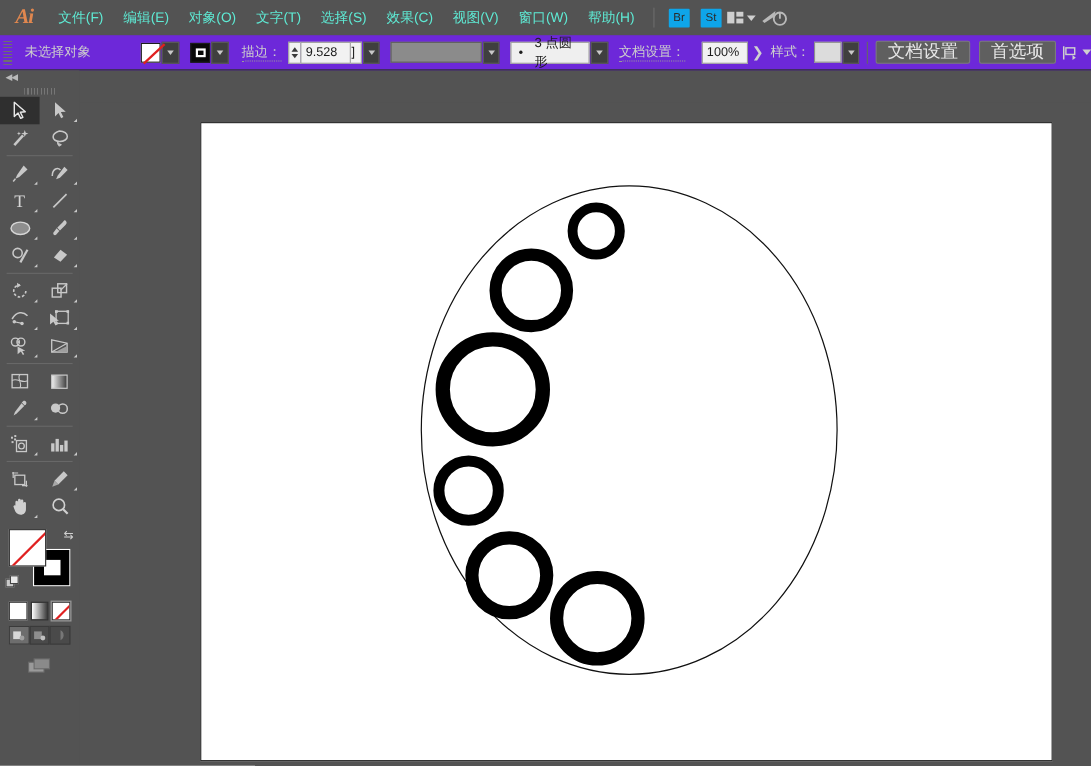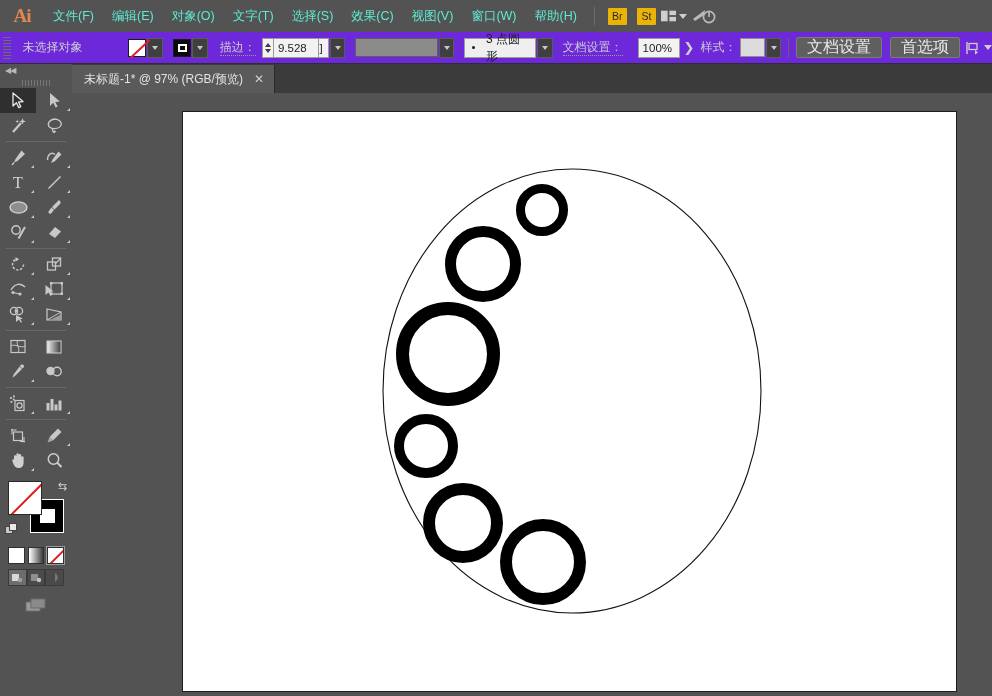--- a/index.html
+++ b/index.html
@@ -11,30 +11,30 @@
   }
   #app{position:relative;width:992px;height:696px;}
 
   
   .menubar{
     position:absolute;left:0;top:0;width:992px;height:32px;
     background:#535353;display:flex;align-items:center;
   }
   .ai-logo{
     width:44px;height:32px;display:flex;align-items:center;justify-content:center;
-    color:#e0874f;font-size:19px;font-weight:bold;
+    color:#e0874f;font-size:19px;font-weight:bold;font-style:italic;
     font-family:"Liberation Serif","DejaVu Serif",serif;letter-spacing:-1px;
   }
   .menu-item{
     color:#5eead4;font-size:12.5px;padding:0 9px;height:32px;
     display:flex;align-items:center;white-space:nowrap;cursor:default;
   }
   .menu-sep{width:1px;height:18px;background:#6d6d6d;margin:0 8px;}
   .app-badge{
-    width:19px;height:17px;background:#eab308;color:#2b2b2b;
+    width:19px;height:17px;background:#0ea5e9;color:#2b2b2b;
     font-size:10.5px;display:flex;align-items:center;justify-content:center;
     margin:12px 5px;border-radius:1px;
   }
   .arr-icon{width:26px;height:32px;display:flex;align-items:center;justify-content:center;}
   .chev{
     width:0;height:0;border-left:4px solid transparent;border-right:4px solid transparent;
     border-top:5px solid #cfcfcf;margin-left:3px;
   }
   .pwr{width:34px;height:32px;display:flex;align-items:center;justify-content:center;}
 
@@ -286,26 +286,20 @@
     <div class="arr-icon" style="margin-left:6px;">
       <svg width="15" height="14" viewBox="0 0 15 14">
         <line x1="1" y1="1" x2="1" y2="13" stroke="#cfcfcf" stroke-width="1.4"></line>
         <rect x="3" y="2.5" width="8" height="6" fill="none" stroke="#cfcfcf" stroke-width="1.3"></rect>
         <path d="M9 9 L9 13.5 L12 11.5 Z" fill="#cfcfcf"></path>
       </svg>
       <span class="chev"></span>
     </div>
   </div>
 
-  <div class="tabbar">
-    <div class="doctab">
-      <span class="title">未标题-1* @ 97% (RGB/预览)</span>
-      <span class="x">✕</span>
-    </div>
-  </div>
 
   <div class="toolbar">
     <div class="tb-collapse">◀◀</div>
     <div class="tb-grip">
         <i></i>
       </div>
 
     <div class="tb-grid">
 
       <div class="tool active">

